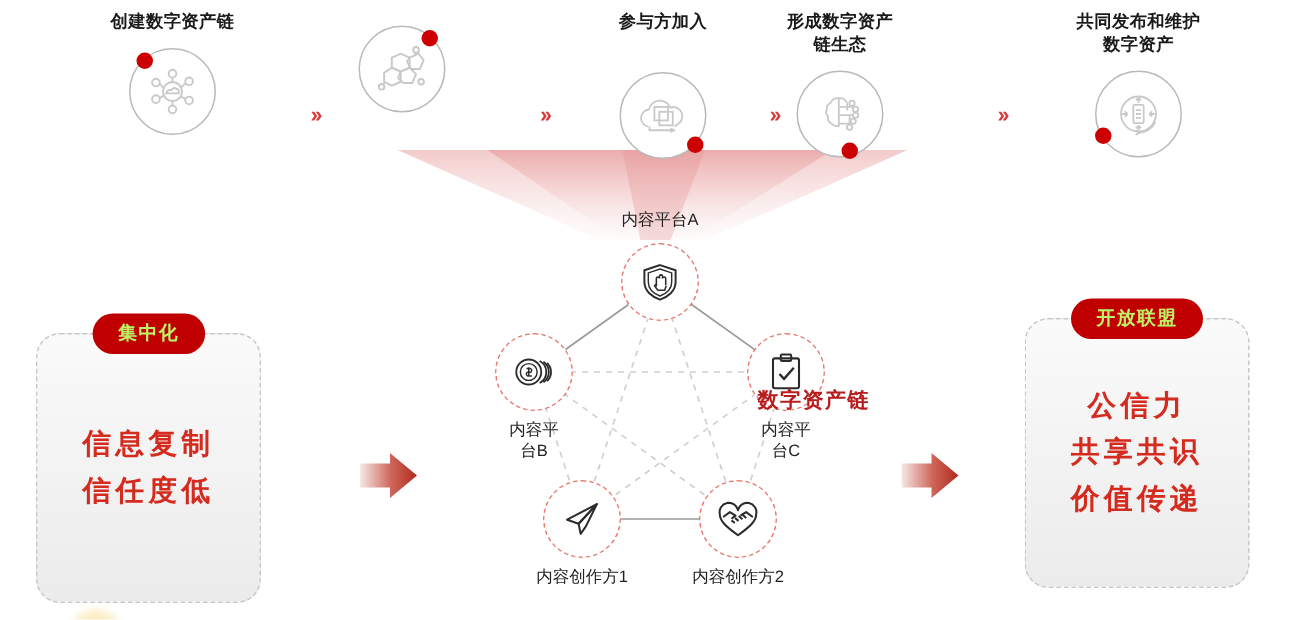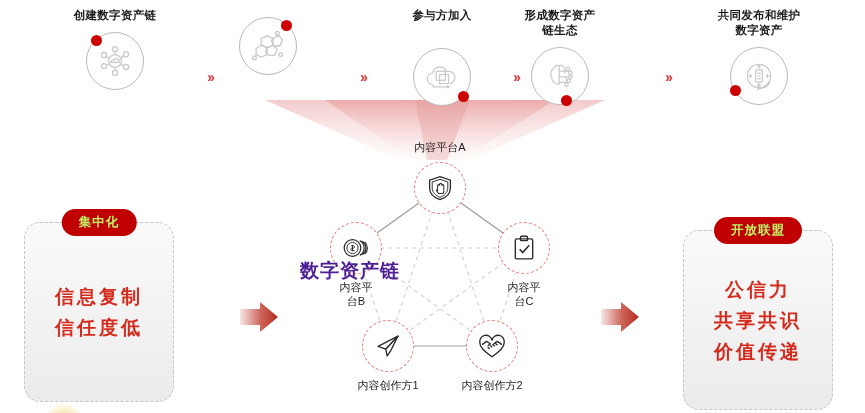--- a/index.html
+++ b/index.html
@@ -62,22 +62,22 @@
   .node{
     position:absolute;width:52px;height:52px;border-radius:50%;
     border:1.4px dashed #e8796f;box-sizing:border-box;background:#fff;
   }
   .node svg{position:absolute;left:50%;top:50%;transform:translate(-50%,-50%);}
   .nlabel{
     position:absolute;text-align:center;font-size:11px;color:#222;
     line-height:14px;white-space:pre-line;width:74px;
   }
   #center-title{
-    position:absolute;left:0;width:280px;top:118px;text-align:left;
-    font-size:19px;font-weight:bold;color:#4c1d95;letter-spacing:1px;
+    position:absolute;left:0;width:280px;top:118px;text-align:right;
+    font-size:14px;font-weight:bold;color:#b91c1c;letter-spacing:1px;
   }
   
   #yellow{
     position:absolute;left:44px;top:404px;width:40px;height:20px;
     background:radial-gradient(ellipse at 50% 100%,#f6d77a 0%,rgba(246,215,122,.25) 60%,rgba(255,255,255,0) 75%);
   }
 </style>
 </head>
 <body>
 
@@ -207,21 +207,21 @@
   </div>
 
   <div class="panel" style="left:24px;top:222px;">
     <div class="panel-badge">集中化</div>
     <div class="panel-lines">
       <div class="panel-line">信息复制</div>
       <div class="panel-line">信任度低</div>
     </div>
   </div>
 
-  <div class="panel" style="left:683px;top:230px;">
+  <div class="panel" style="left:683px;top:212px;">
     <div class="panel-badge">开放联盟</div>
     <div class="panel-lines">
       <div class="panel-line">公信力</div>
       <div class="panel-line">共享共识</div>
       <div class="panel-line">价值传递</div>
     </div>
   </div>
 
   <svg class="bigarrow" style="left:240px;top:300px;" viewBox="0 0 40 34">
     <defs>

